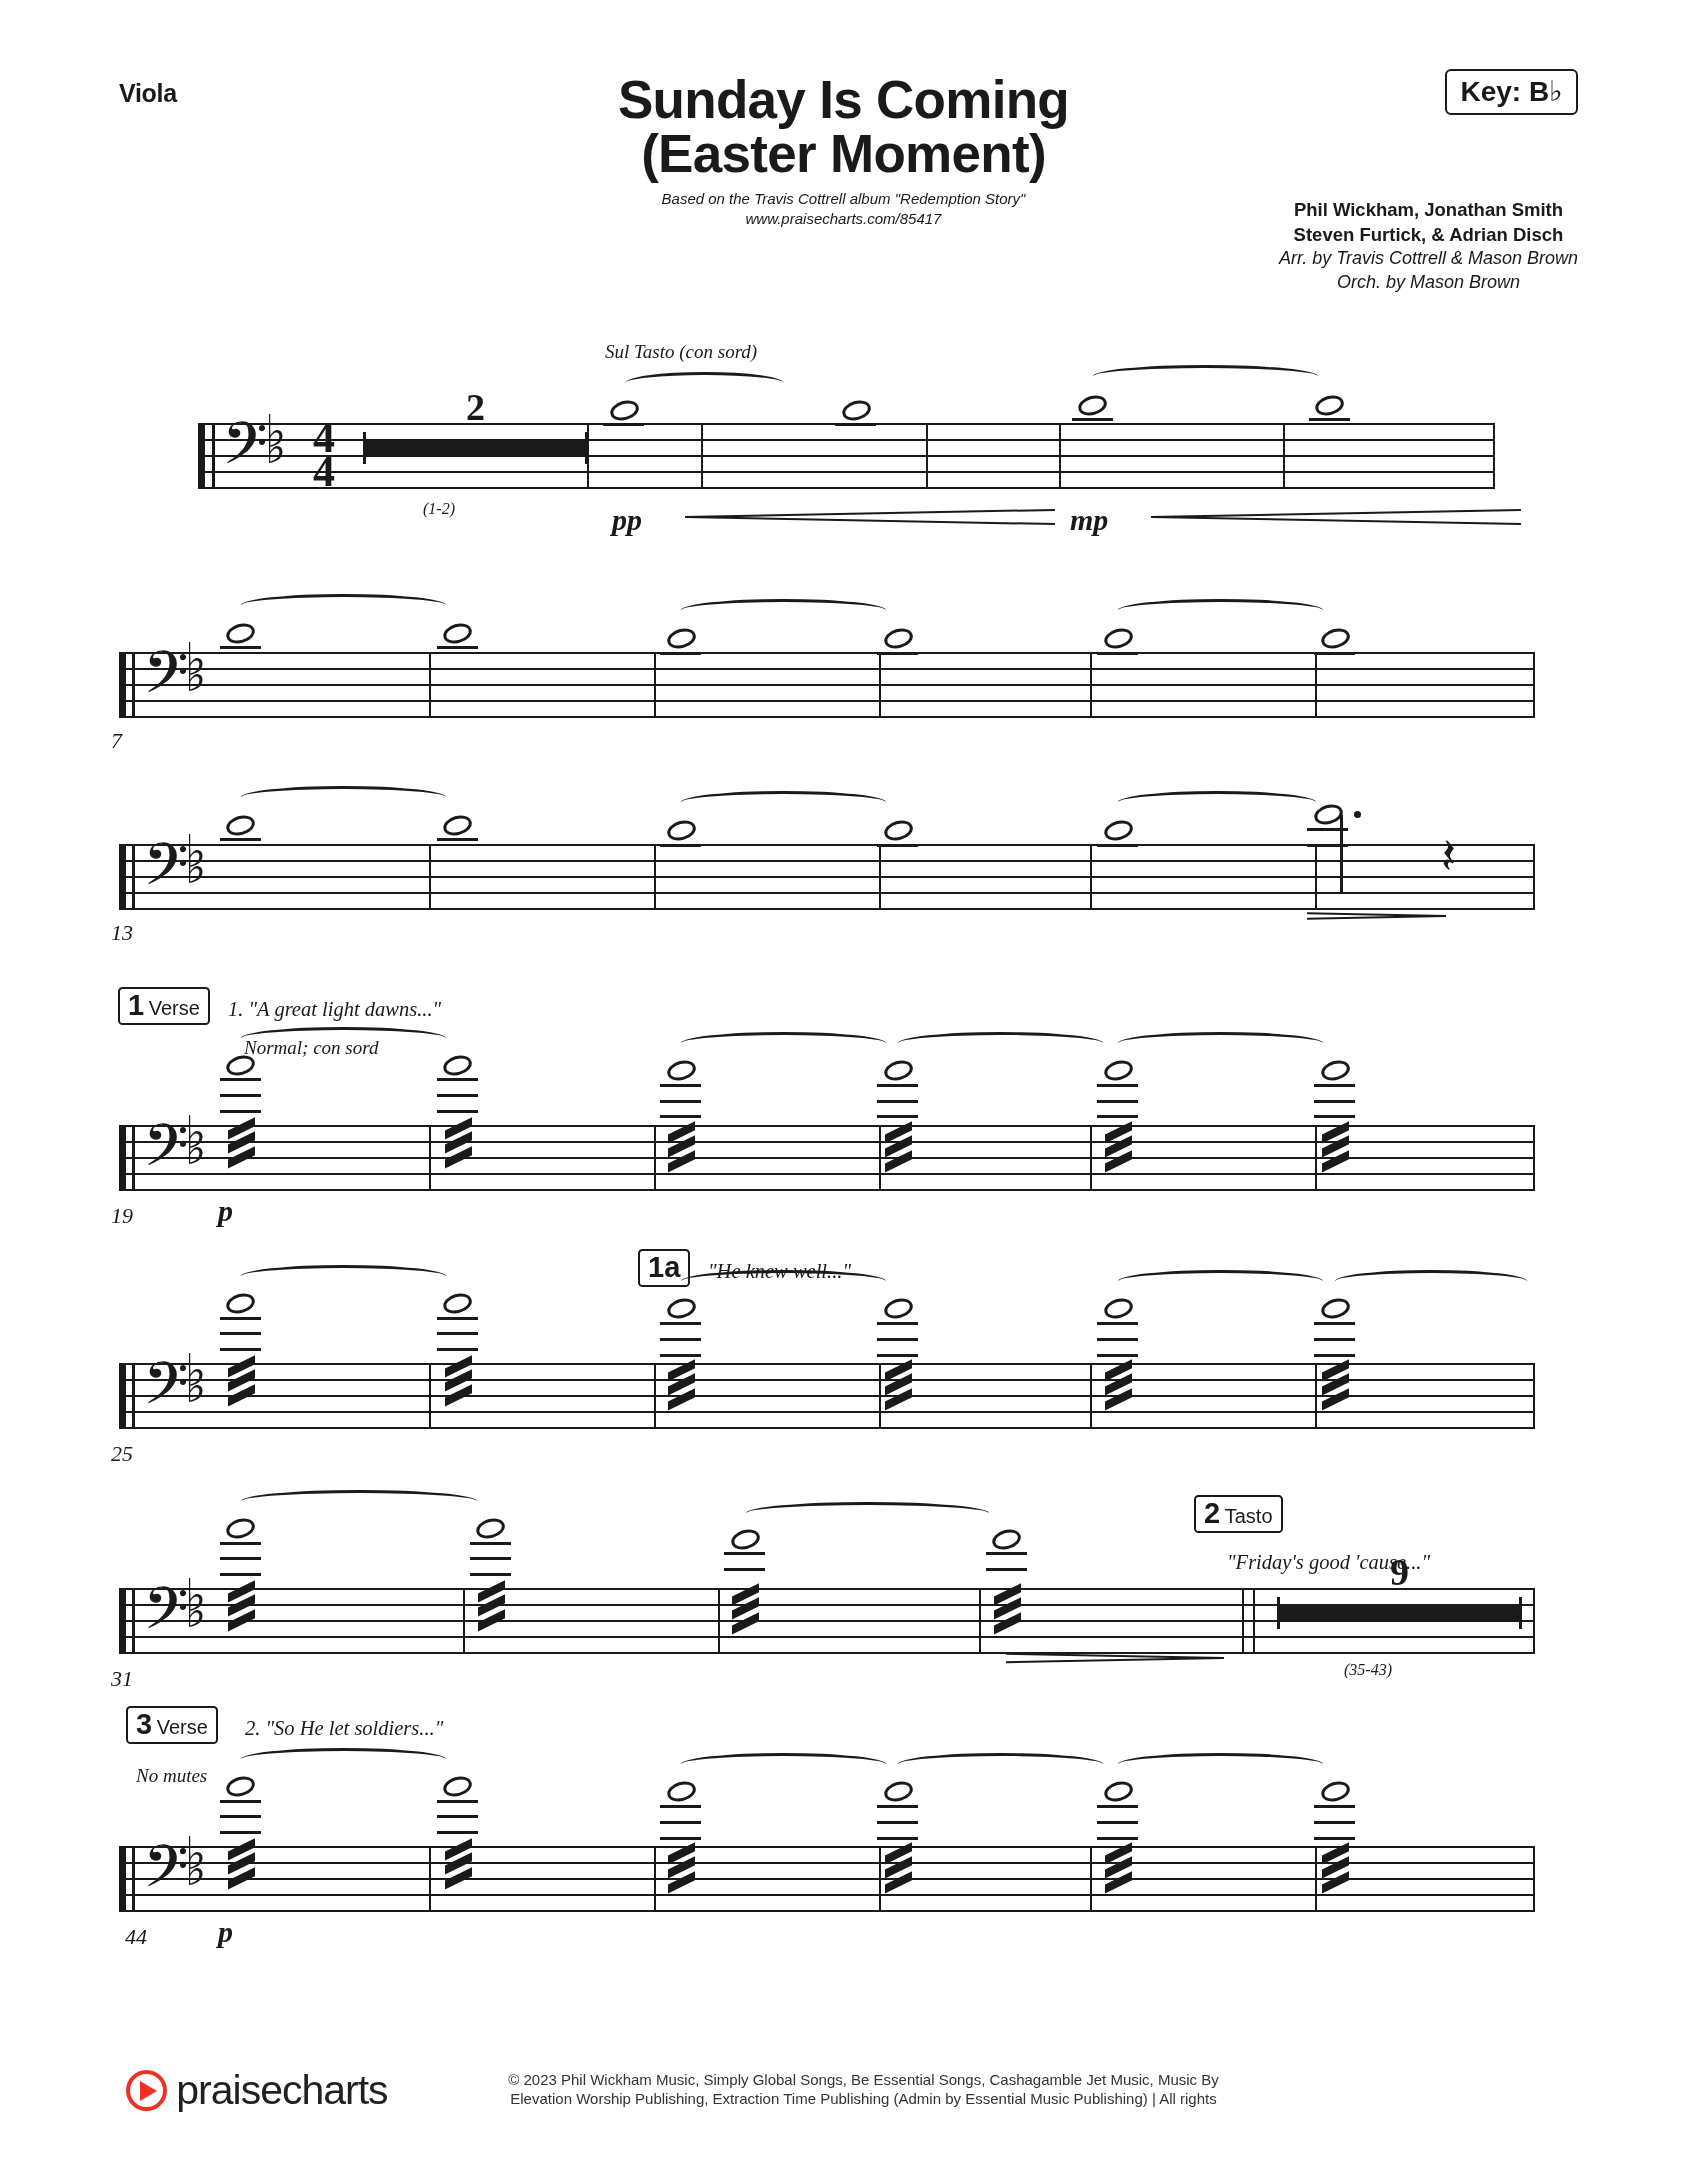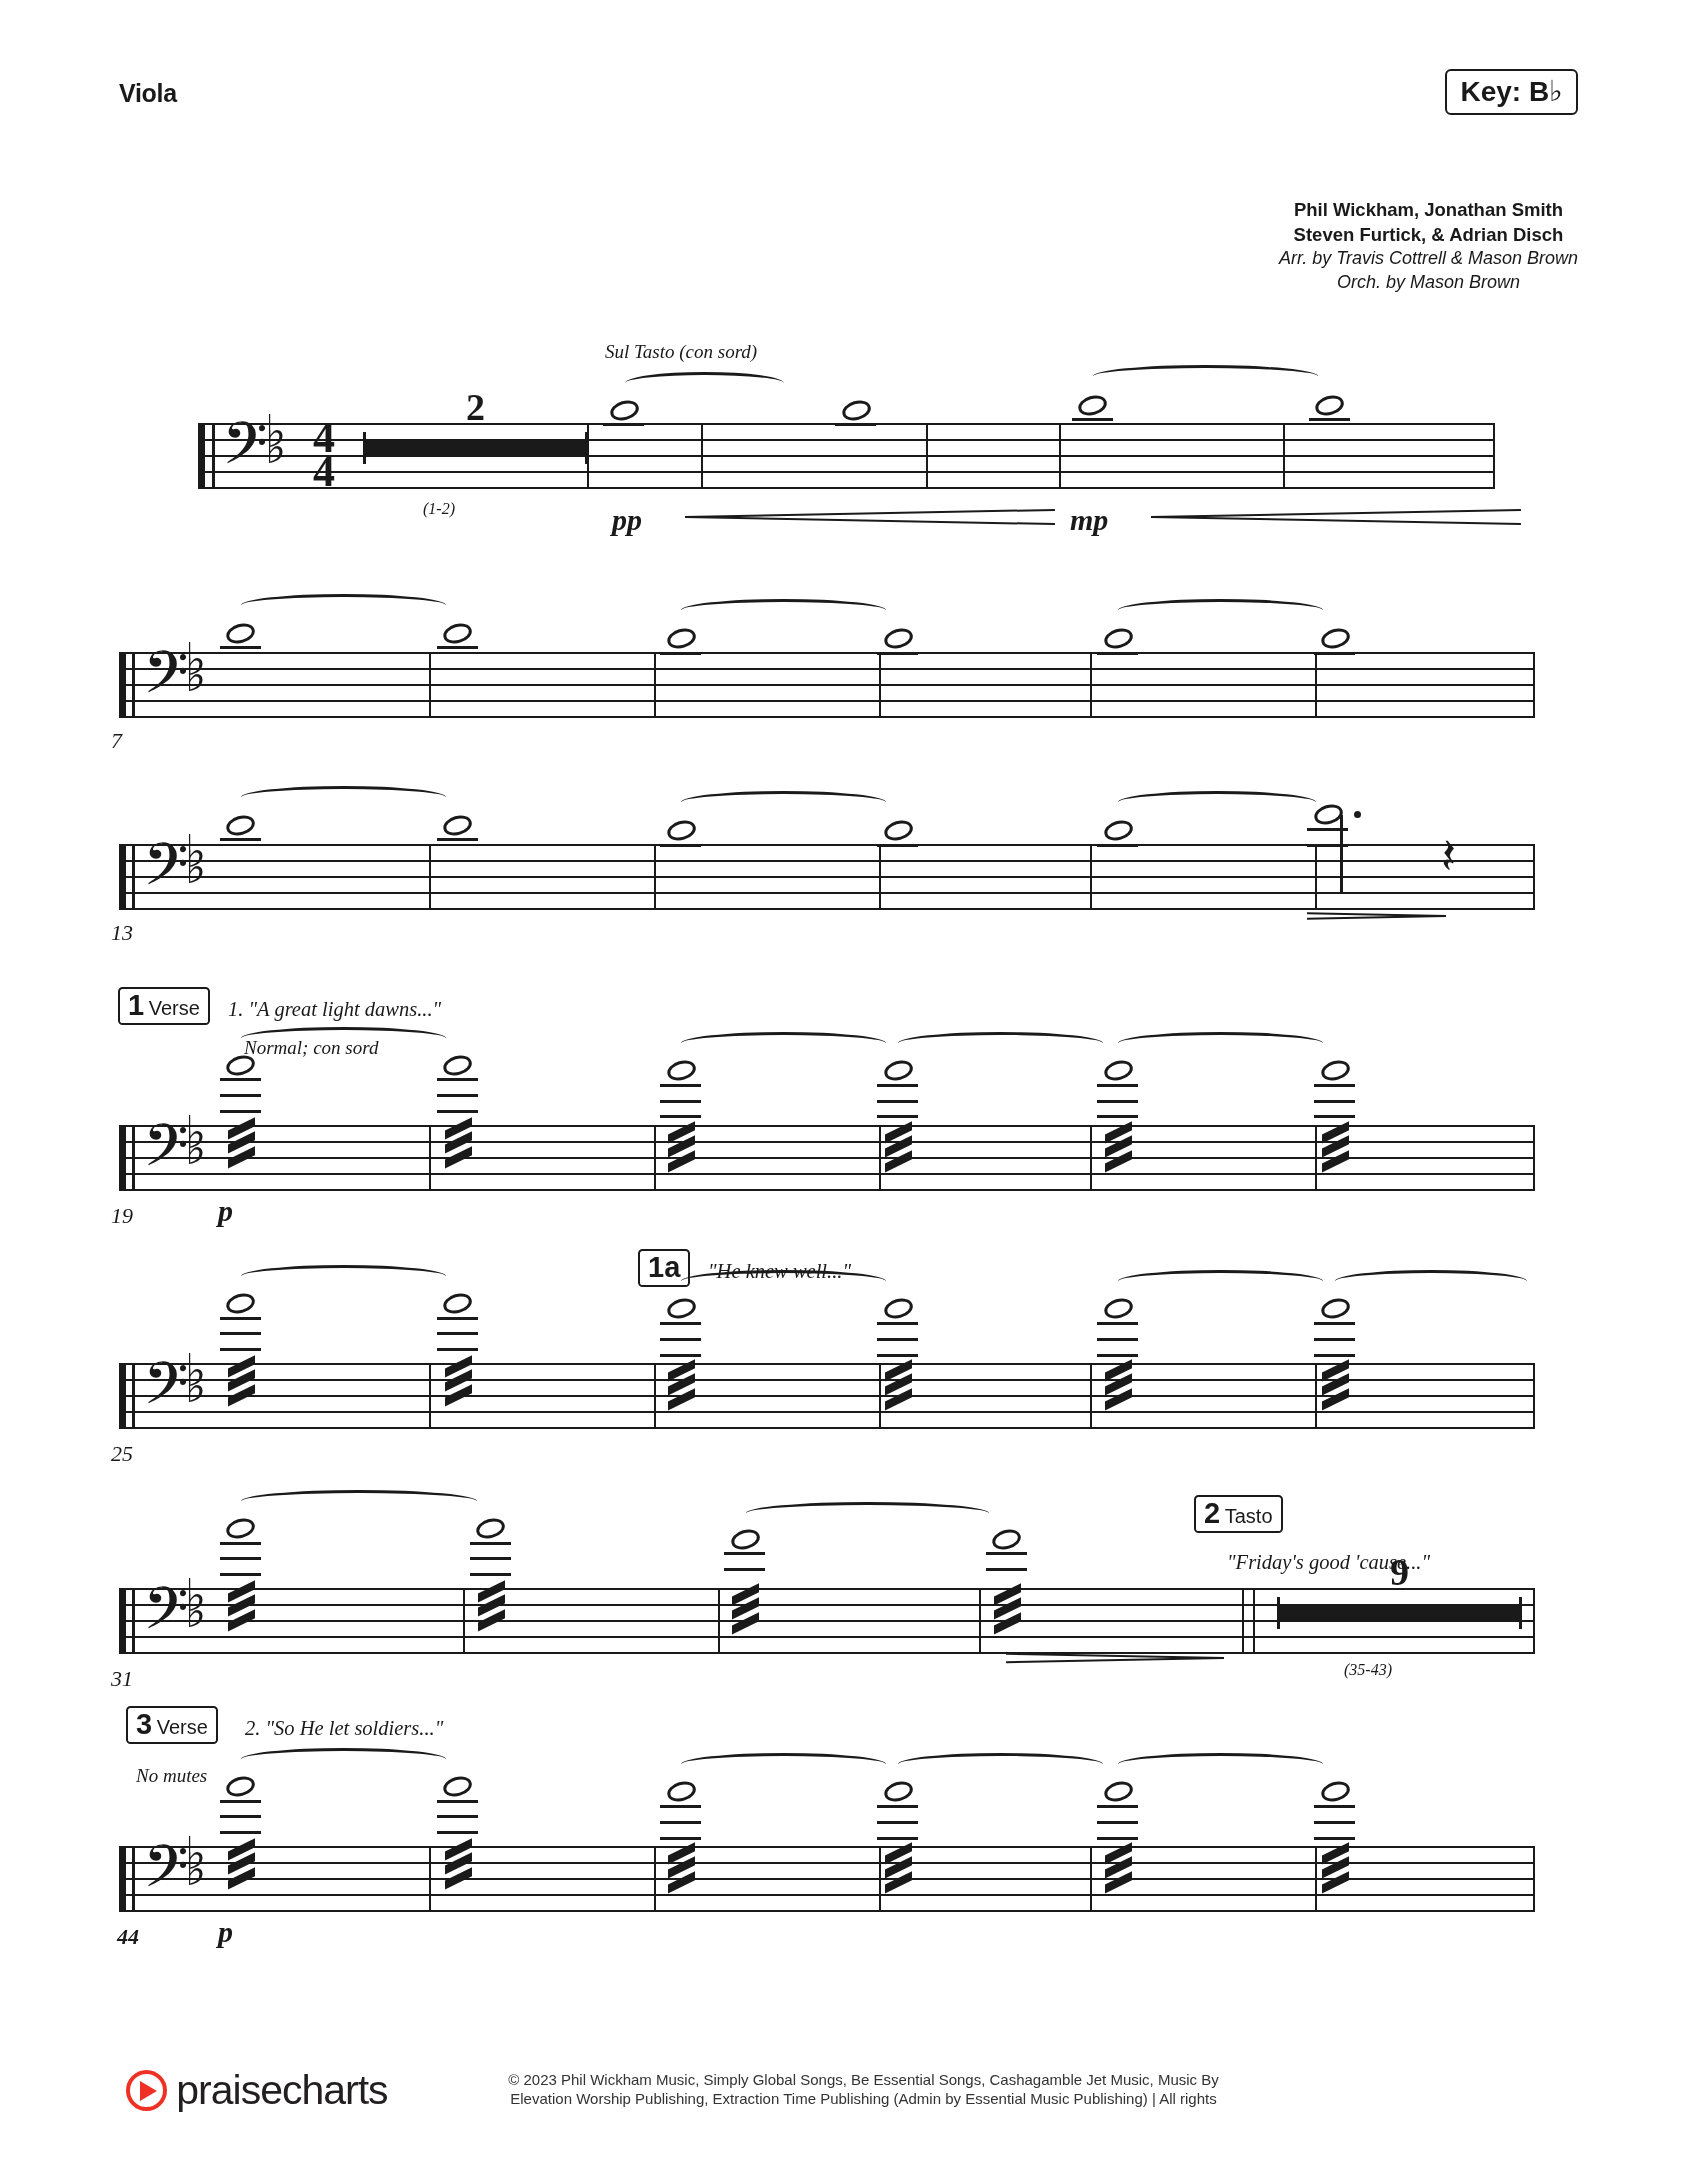--- a/index.html
+++ b/index.html
@@ -187,20 +187,26 @@
     text-align:center; font-size:15px; line-height:1.31; color:#333;
   }
 </style>
 </head>
 <body>
 
 <div class="page">
 
   <div class="instrument">Viola</div>
 
+  <div class="title-block">
+    <div class="title-line1">Sunday Is Coming</div>
+    <div class="title-line2">(Easter Moment)</div>
+    <div class="subtitle">Based on the Travis Cottrell album "Redemption Story"</div>
+    <div class="subtitle2">www.praisecharts.com/85417</div>
+  </div>
 
   <div class="key-box">
     <span>Key: B</span><span class="flatglyph">♭</span>
   </div>
 
   <div class="credits">
     <div class="b">Phil Wickham, Jonathan Smith</div>
     <div class="b">Steven Furtick, &amp; Adrian Disch</div>
     <div class="i">Arr. by Travis Cottrell &amp; Mason Brown</div>
     <div class="i">Orch. by Mason Brown</div>
@@ -717,21 +723,21 @@
     <div class="ledger" style="left:1314px; top:1805px;"></div>
     <div class="ledger" style="left:1314px; top:1821px;"></div>
     <div class="ledger" style="left:1314px; top:1837px;"></div>
     <div class="wnote" style="left:1321px; top:1782px;"></div>
     <div class="trem" style="left:1322px; top:1846px;">
         <i></i>
         <i></i>
         <i></i>
       </div>
 
-    <div class="measnum" style="left:117px; top:1924px;font-weight:bold;">44</div>
+    <div class="measnum" style="left:125px; top:1924px;">44</div>
     <div class="dyn" style="left:218px; top:1915px;">p</div>
   </div>
 
   <div class="footer">
     <div class="logo">
       <span class="logo-mark">
           <span class="logo-tri"></span>
         </span>
       <span class="logo-text">praisecharts</span>
     </div>

